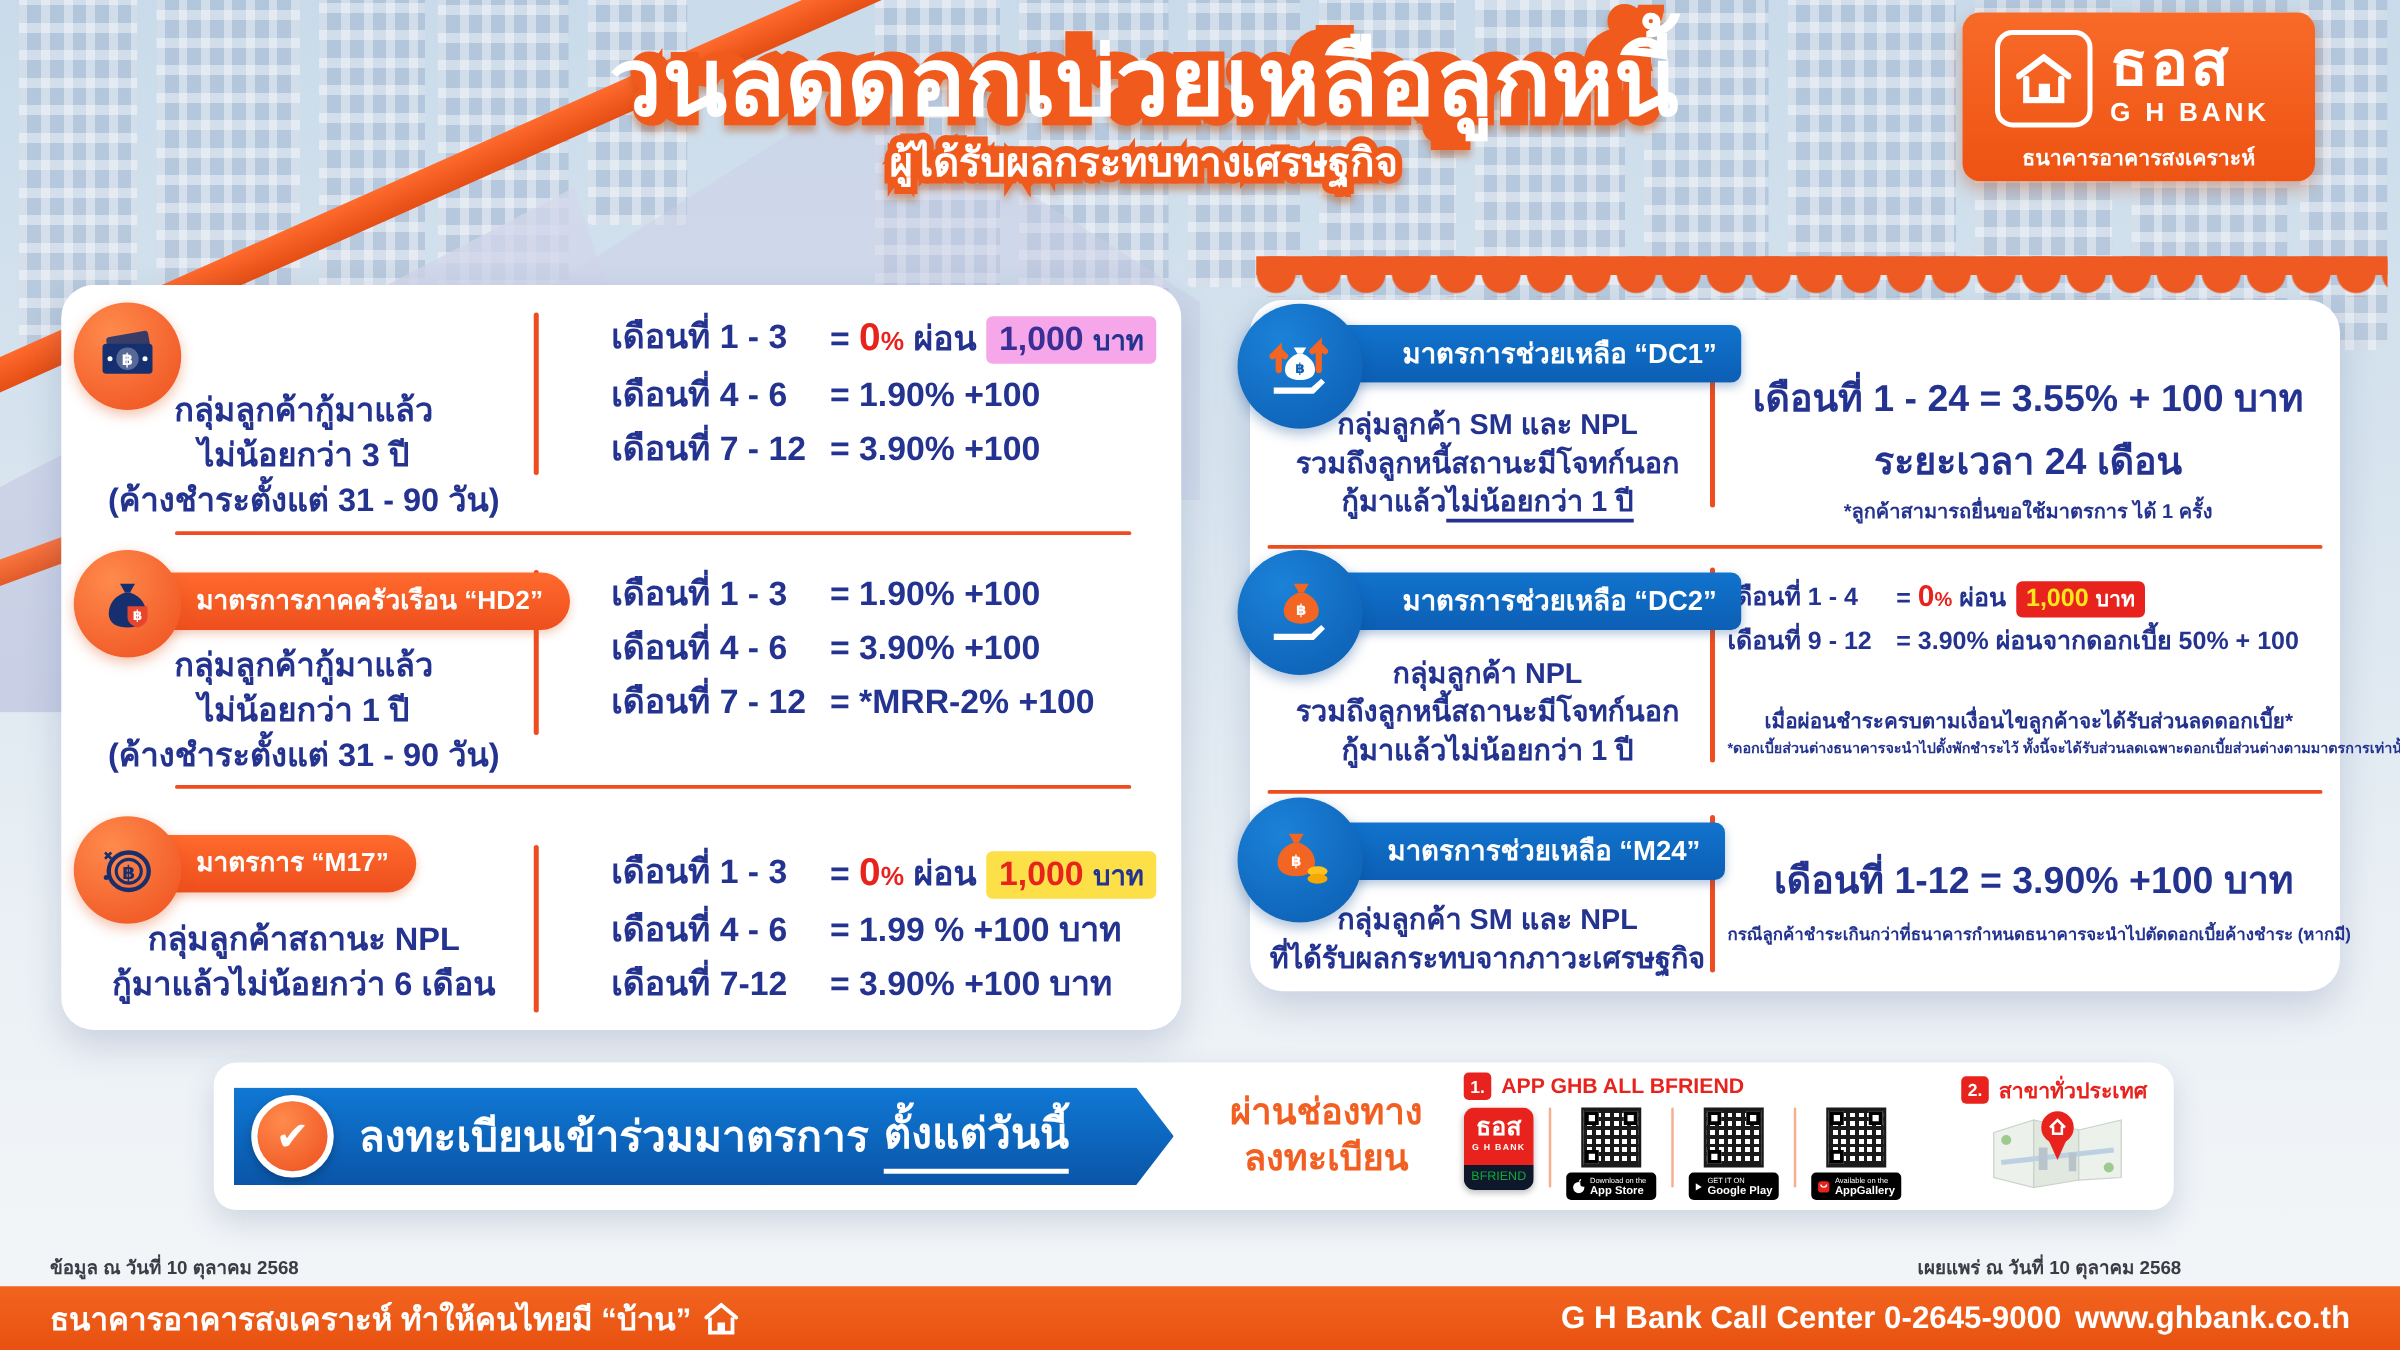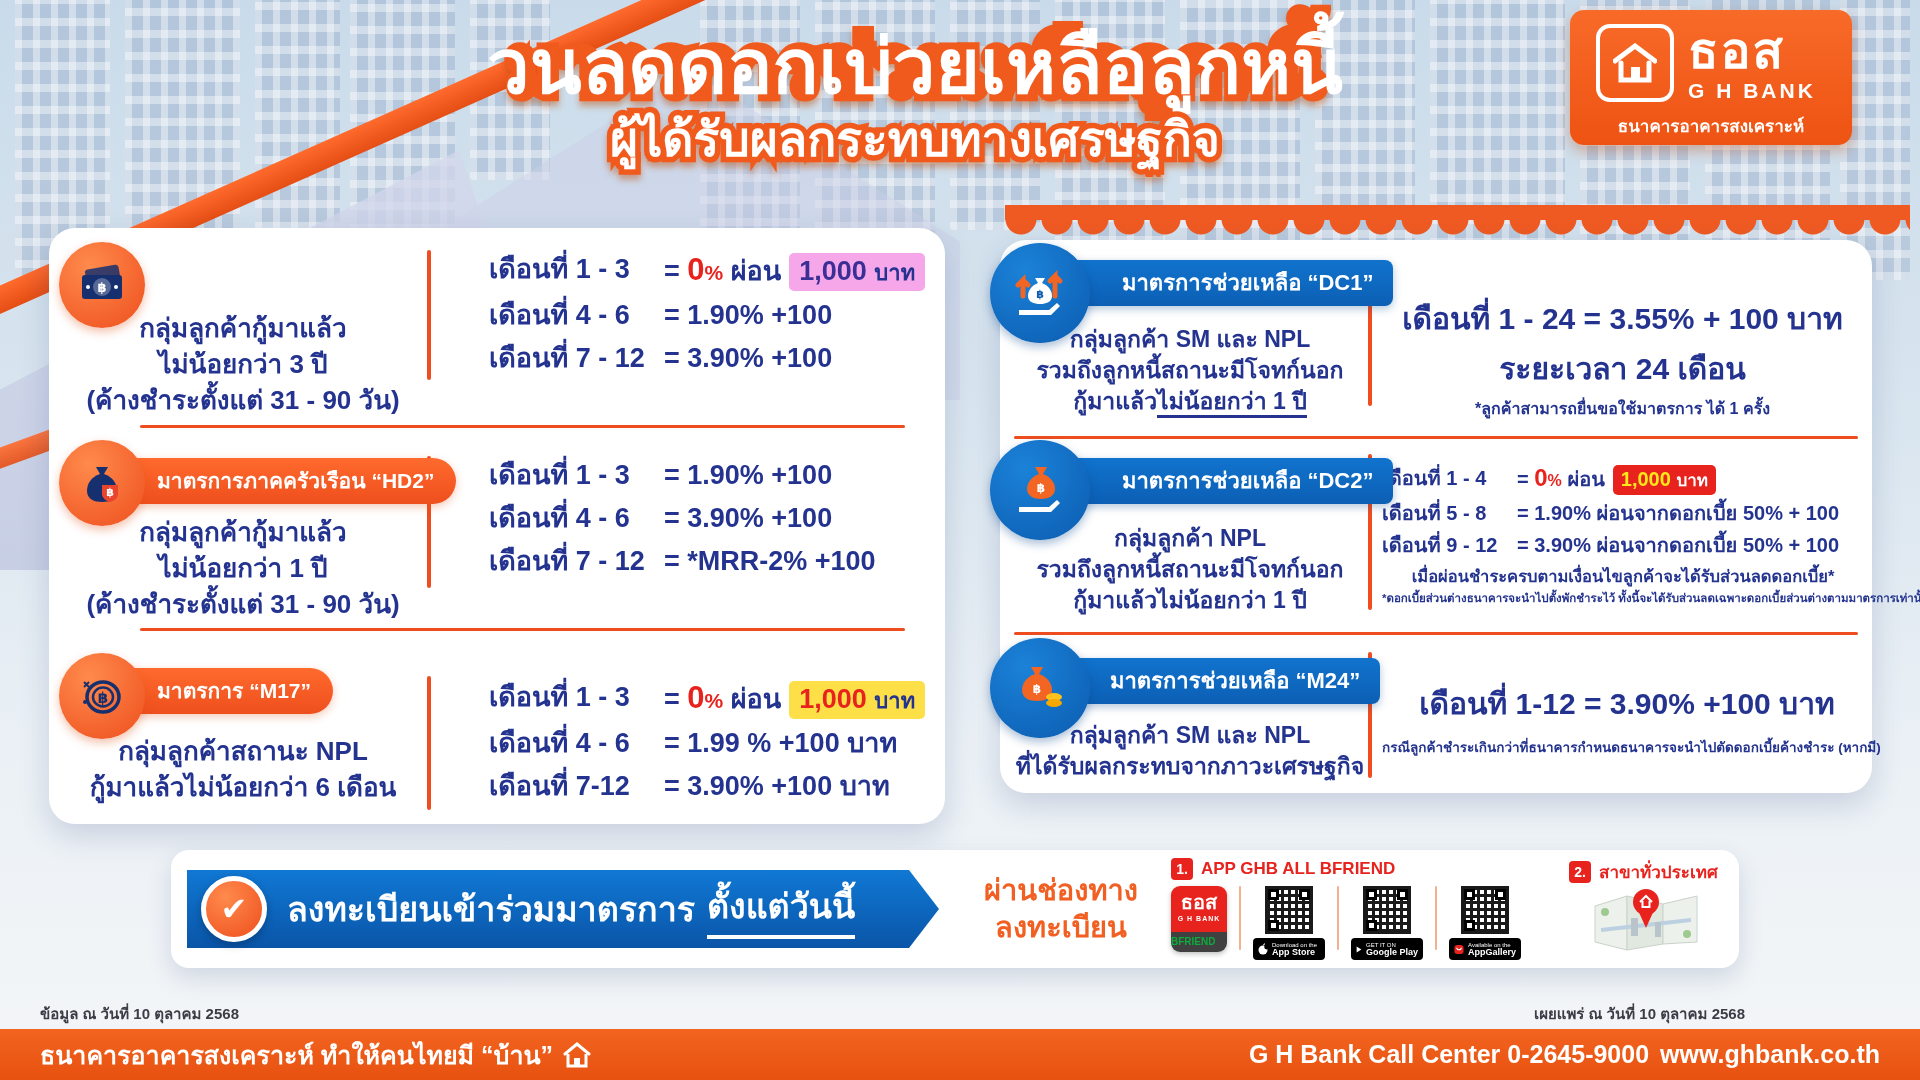--- a/index.html
+++ b/index.html
@@ -25,21 +25,21 @@
   .awning::after{content:"";position:absolute;left:0;top:0;width:100%;height:32px;
     background:radial-gradient(circle 16px at 16px 14px,#ef5a22 15px,transparent 16px);
     background-size:36px 32px;background-repeat:repeat-x;}
 
   
   .title-wrap{left:250px;top:22px;width:1330px;text-align:center;}
   .outline-text{position:relative;display:inline-block;color:#fff;font-weight:800;isolation:isolate;line-height:1.18;}
   .outline-text::before{content:attr(data-text);position:absolute;left:0;top:0;width:100%;color:transparent;
     -webkit-text-stroke:14px #f05a1d;z-index:-1;filter:drop-shadow(0 5px 3px rgba(186,80,15,.45));}
   .title-main{font-size:76px;}
-  .title-sub{font-size:48px;}
+  .title-sub{font-size:32px;}
   .title-sub.outline-text::before{-webkit-text-stroke:11px #f05a1d;}
 
   .logo-box{left:1570px;top:10px;width:282px;height:135px;background:linear-gradient(180deg,#f86a28,#ee5313);
     border-radius:14px;box-shadow:0 6px 14px rgba(190,70,10,.35);color:#fff;}
   .logo-row{position:absolute;left:26px;top:14px;display:flex;align-items:center;gap:14px;}
   .logo-house{width:70px;height:70px;border:4px solid #fff;border-radius:14px;display:flex;align-items:center;justify-content:center;}
   .logo-texts{display:flex;flex-direction:column;line-height:1;}
   .logo-thai{font-size:50px;font-weight:800;letter-spacing:2px;}
   .logo-en{font-size:21px;font-weight:800;letter-spacing:3px;margin-top:4px;}
   .logo-bank{position:absolute;left:0;width:100%;top:102px;text-align:center;font-size:17px;font-weight:700;}
@@ -101,21 +101,21 @@
     font-size:29px;font-weight:800;line-height:37px;}
   .sec-head{position:absolute;display:flex;align-items:center;gap:8px;}
   .sec-num{background:#e8231d;color:#fff;font-size:14px;font-weight:800;width:22px;height:22px;border-radius:4px;
     display:flex;align-items:center;justify-content:center;}
   .sec-label{color:#e8231d;font-size:17px;font-weight:800;white-space:nowrap;}
   .app-row{position:absolute;display:flex;align-items:flex-start;gap:12px;}
   .app-tile{width:56px;height:66px;border-radius:9px;overflow:hidden;box-shadow:0 2px 5px rgba(0,0,0,.25);}
   .tile-top{height:46px;background:#e8231d;color:#fff;text-align:center;}
   .tile-brand{font-size:20px;font-weight:800;line-height:26px;padding-top:3px;}
   .tile-sub{font-size:7px;font-weight:700;letter-spacing:1px;}
-  .tile-bottom{height:20px;background:#404040;color:#0faa3c;font-size:10px;font-weight:700;line-height:20px;}
+  .tile-bottom{height:20px;background:#0f172a;color:#0faa3c;font-size:10px;font-weight:400;text-align:center;line-height:20px;}
   .qr-col{display:flex;flex-direction:column;align-items:center;gap:4px;}
   .qr{width:44px;height:44px;background:#fff;border:2px solid #1a1a1a;position:relative;
     background-image:repeating-linear-gradient(0deg,#1a1a1a 0 3px,transparent 3px 7px),
       repeating-linear-gradient(90deg,#1a1a1a 0 3px,transparent 3px 7px);background-size:100% 100%;}
   .fd{position:absolute;width:11px;height:11px;background:#fff;border:3px solid #000;box-sizing:border-box;}
   .fd.tl{left:1px;top:1px;} .fd.tr{right:1px;top:1px;} .fd.bl{left:1px;bottom:1px;}
   .store{background:#000;color:#fff;border-radius:4px;width:72px;height:22px;display:flex;align-items:center;
     gap:4px;padding:0 5px;box-sizing:border-box;}
   .store-txt{display:flex;flex-direction:column;line-height:1;}
   .store-top{font-size:6px;} .store-name{font-size:9px;font-weight:700;white-space:nowrap;}
@@ -315,24 +315,20 @@
     <div class="desc" style="top:283px;">
       <div>กลุ่มลูกค้า NPL</div>
       <div>รวมถึงลูกหนี้สถานะมีโจทก์นอก</div>
       <div>กู้มาแล้วไม่น้อยกว่า 1 ปี</div>
     </div>
     <div class="vline" style="left:368px;top:214px;height:156px;"></div>
     <div class="rates-sm" style="left:382px;top:222px;width:482px;">
       <div class="rate-row-sm">
         <span>เดือนที่ 1 - 4</span>
         <span><span>=</span> <span class="zero" style="font-size:24px;">0</span><span class="pct-red" style="font-size:16px;">%</span> <span>ผ่อน</span><span class="hl hl-red"><span class="num">1,000</span> <span class="unit">บาท</span></span></span>
-      </div>
-      <div class="rate-row-sm">
-        <span>เดือนที่ 5 - 8</span>
-        <span>= 1.90% ผ่อนจากดอกเบี้ย 50% + 100</span>
       </div>
       <div class="rate-row-sm">
         <span>เดือนที่ 9 - 12</span>
         <span>= 3.90% ผ่อนจากดอกเบี้ย 50% + 100</span>
       </div>
     </div>
     <div class="note-line" style="left:382px;top:323px;width:482px;font-size:16.5px;font-weight:800;">เมื่อผ่อนชำระครบตามเงื่อนไขลูกค้าจะได้รับส่วนลดดอกเบี้ย*</div>
     <div class="note-line" style="left:382px;top:349px;width:482px;font-size:11.5px;">*ดอกเบี้ยส่วนต่างธนาคารจะนำไปตั้งพักชำระไว้ ทั้งนี้จะได้รับส่วนลดเฉพาะดอกเบี้ยส่วนต่างตามมาตรการเท่านั้น</div>
 
     <div class="sep" style="left:14px;top:392px;width:844px;"></div>

